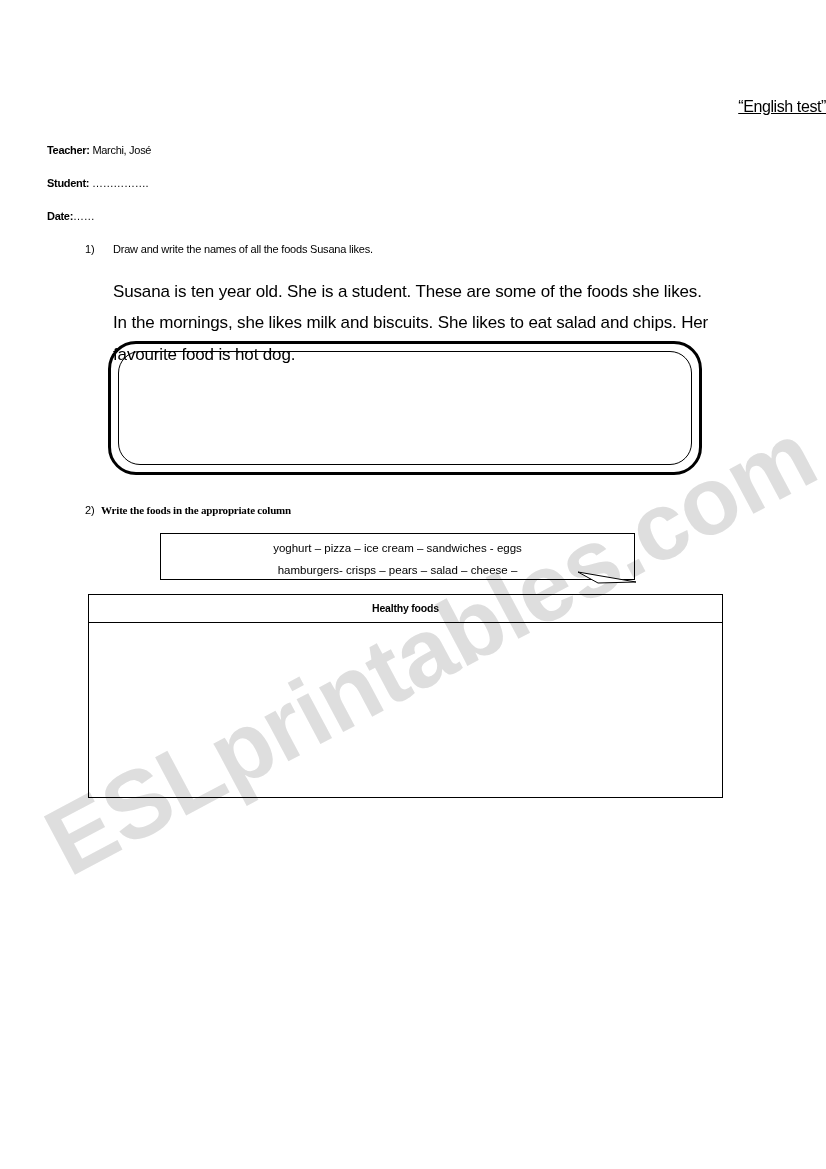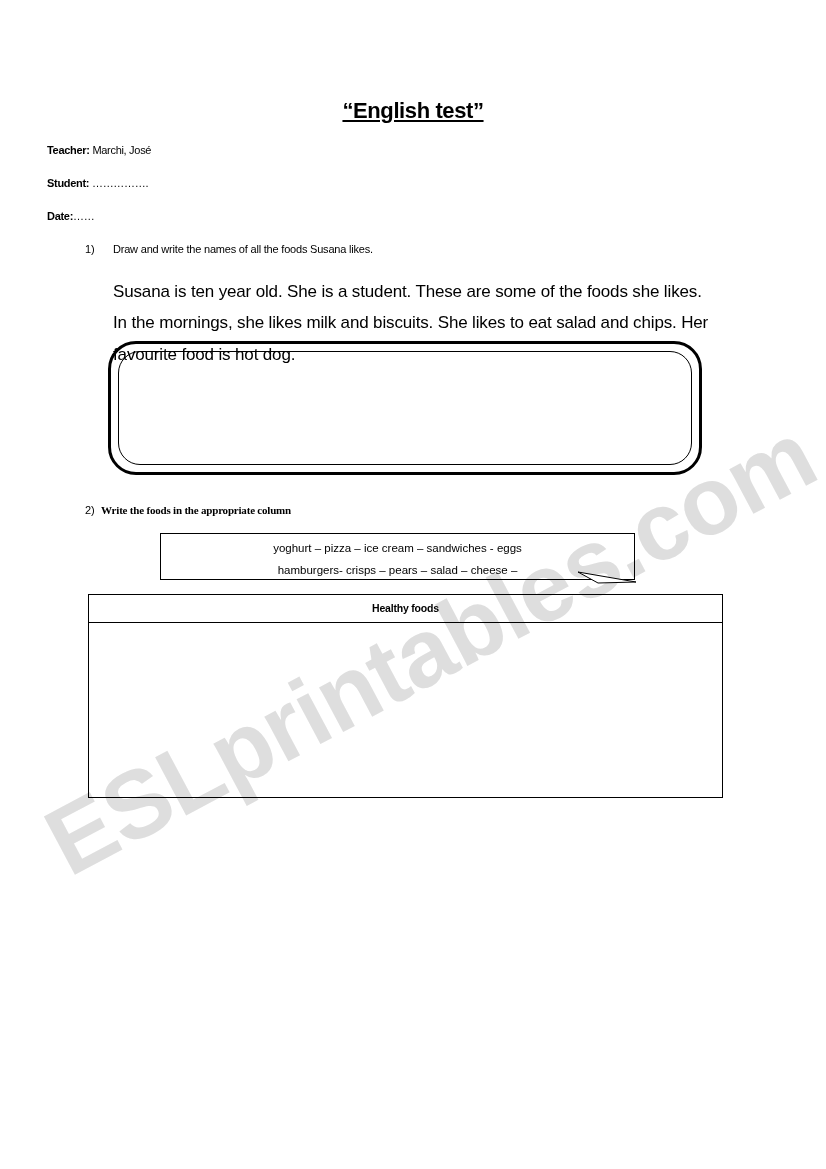--- a/index.html
+++ b/index.html
@@ -57,23 +57,23 @@
     width: 826px;
     height: 1169px;
     z-index: 10;
   }
 
   .title {
     position: absolute;
     left: 0;
     top: 98px;
     width: 826px;
-    text-align: center;
-    font-size: 22px;
-    font-weight: bold;
+    text-align: right;
+    font-size: 16px;
+    font-weight: normal;
     letter-spacing: -0.4px;
   }
   .title span {
     text-decoration: underline;
   }
 
   .field {
     position: absolute;
     left: 47px;
     font-size: 11px;

